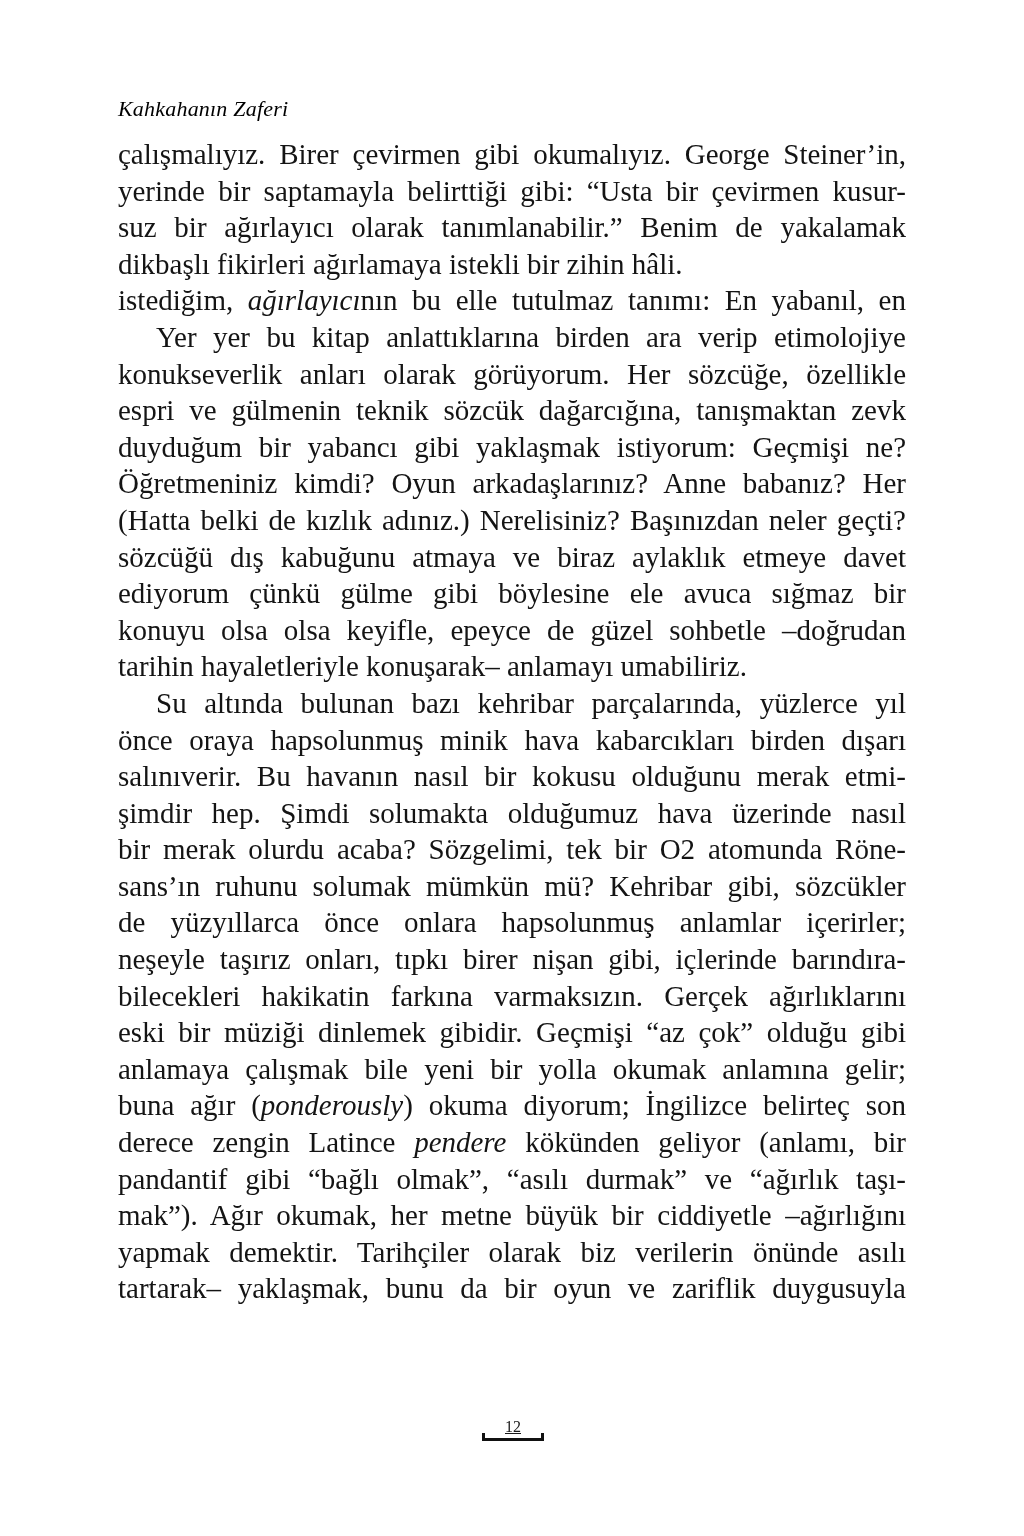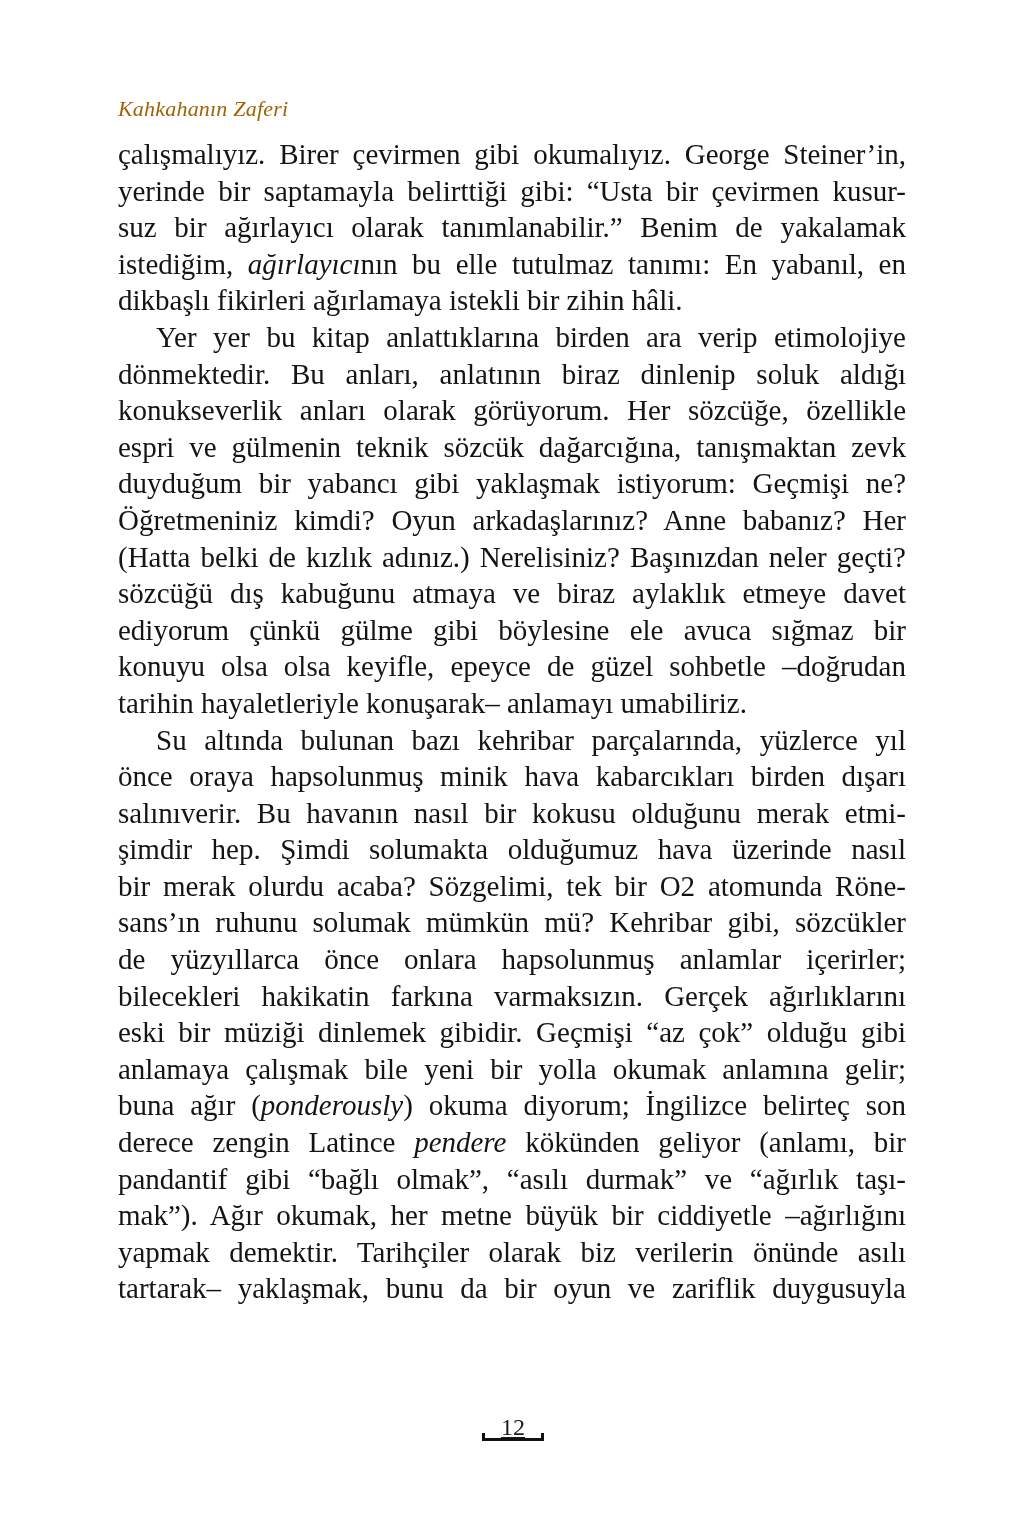--- a/index.html
+++ b/index.html
@@ -14,21 +14,21 @@
       overflow: hidden;
       color: #1a1a1a;
     }
     .running-header {
       position: absolute;
       left: 118px;
       top: 96px;
       font-family: "Liberation Serif", "DejaVu Serif", serif;
       font-style: italic;
       font-size: 22px;
-      color: #a16207;
+      color: #000000;
       letter-spacing: 0.2px;
     }
     .text-block {
       position: absolute;
       left: 118px;
       top: 136px;
       width: 788px;
       font-family: "Liberation Serif", "DejaVu Serif", serif;
       font-size: 29px;
       line-height: 36.6px;
@@ -53,21 +53,21 @@
       font-style: italic;
     }
     .folio {
       position: absolute;
       left: 482px;
       top: 1416px;
       width: 62px;
       height: 28px;
       text-align: center;
       font-family: "Liberation Serif", "DejaVu Serif", serif;
-      font-size: 24px;
+      font-size: 16px;
       color: #1a1a1a;
       text-decoration: underline;
     }
     .folio-number {
       display: block;
       line-height: 22px;
     }
     .folio-rule {
       position: absolute;
       left: 0;
@@ -90,42 +90,42 @@
   </style>
 </head>
 <body>
 
 <div class="running-header">Kahkahanın Zaferi</div>
 
 <div class="text-block">
   <span class="line">çalışmalıyız. Birer çevirmen gibi okumalıyız. George Steiner’in,</span>
   <span class="line">yerinde bir saptamayla belirttiği gibi: “Usta bir çevirmen kusur-</span>
   <span class="line">suz bir ağırlayıcı olarak tanımlanabilir.” Benim de yakalamak</span>
+  <span class="line last">dikbaşlı fikirleri ağırlamaya istekli bir zihin hâli.</span>
   <span class="line"><span>istediğim, </span><span class="it">ağırlayıcı</span><span>nın bu elle tutulmaz tanımı: En yabanıl, en</span></span>
-  <span class="line last">dikbaşlı fikirleri ağırlamaya istekli bir zihin hâli.</span>
 
   <span class="line indent">Yer yer bu kitap anlattıklarına birden ara verip etimolojiye</span>
-  <span class="line">dönmektedir. Bu anları, anlatının biraz dinlenip soluk aldığı</span>
   <span class="line">konukseverlik anları olarak görüyorum. Her sözcüğe, özellikle</span>
   <span class="line">espri ve gülmenin teknik sözcük dağarcığına, tanışmaktan zevk</span>
   <span class="line">duyduğum bir yabancı gibi yaklaşmak istiyorum: Geçmişi ne?</span>
   <span class="line">Öğretmeniniz kimdi? Oyun arkadaşlarınız? Anne babanız? Her</span>
   <span class="line">(Hatta belki de kızlık adınız.) Nerelisiniz? Başınızdan neler geçti?</span>
   <span class="line">sözcüğü dış kabuğunu atmaya ve biraz aylaklık etmeye davet</span>
   <span class="line">ediyorum çünkü gülme gibi böylesine ele avuca sığmaz bir</span>
   <span class="line">konuyu olsa olsa keyifle, epeyce de güzel sohbetle –doğrudan</span>
   <span class="line last">tarihin hayaletleriyle konuşarak– anlamayı umabiliriz.</span>
 
   <span class="line indent">Su altında bulunan bazı kehribar parçalarında, yüzlerce yıl</span>
   <span class="line">önce oraya hapsolunmuş minik hava kabarcıkları birden dışarı</span>
   <span class="line">salınıverir. Bu havanın nasıl bir kokusu olduğunu merak etmi-</span>
   <span class="line">şimdir hep. Şimdi solumakta olduğumuz hava üzerinde nasıl</span>
   <span class="line">bir merak olurdu acaba? Sözgelimi, tek bir O2 atomunda Röne-</span>
   <span class="line">sans’ın ruhunu solumak mümkün mü? Kehribar gibi, sözcükler</span>
   <span class="line">de yüzyıllarca önce onlara hapsolunmuş anlamlar içerirler;</span>
+  <span class="line">neşeyle taşırız onları, tıpkı birer nişan gibi, içlerinde barındıra-</span>
   <span class="line">bilecekleri hakikatin farkına varmaksızın. Gerçek ağırlıklarını</span>
   <span class="line">eski bir müziği dinlemek gibidir. Geçmişi “az çok” olduğu gibi</span>
   <span class="line">anlamaya çalışmak bile yeni bir yolla okumak anlamına gelir;</span>
   <span class="line"><span>buna ağır (</span><span class="it">ponderously</span><span>) okuma diyorum; İngilizce belirteç son</span></span>
   <span class="line"><span>derece zengin Latince </span><span class="it">pendere</span><span> kökünden geliyor (anlamı, bir</span></span>
   <span class="line">pandantif gibi “bağlı olmak”, “asılı durmak” ve “ağırlık taşı-</span>
   <span class="line">mak”). Ağır okumak, her metne büyük bir ciddiyetle –ağırlığını</span>
   <span class="line">yapmak demektir. Tarihçiler olarak biz verilerin önünde asılı</span>
   <span class="line">tartarak– yaklaşmak, bunu da bir oyun ve zariflik duygusuyla</span>
 </div>

